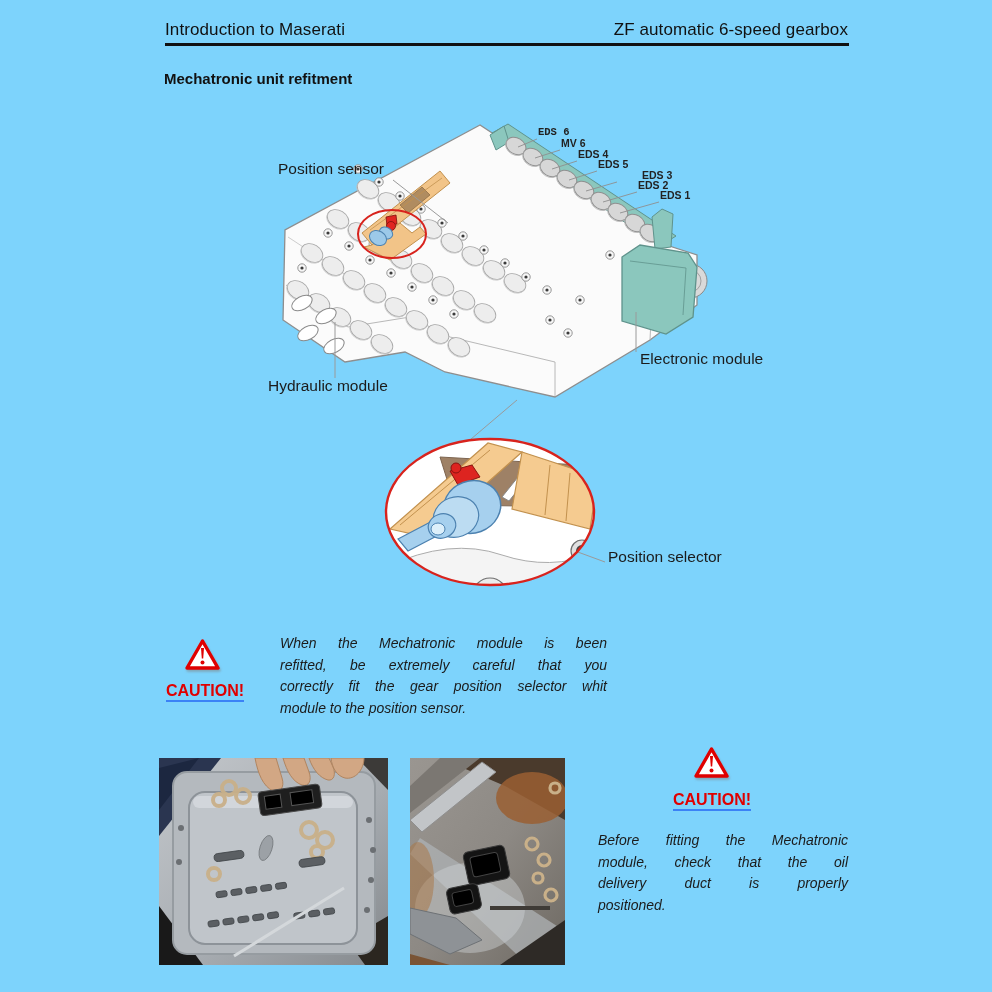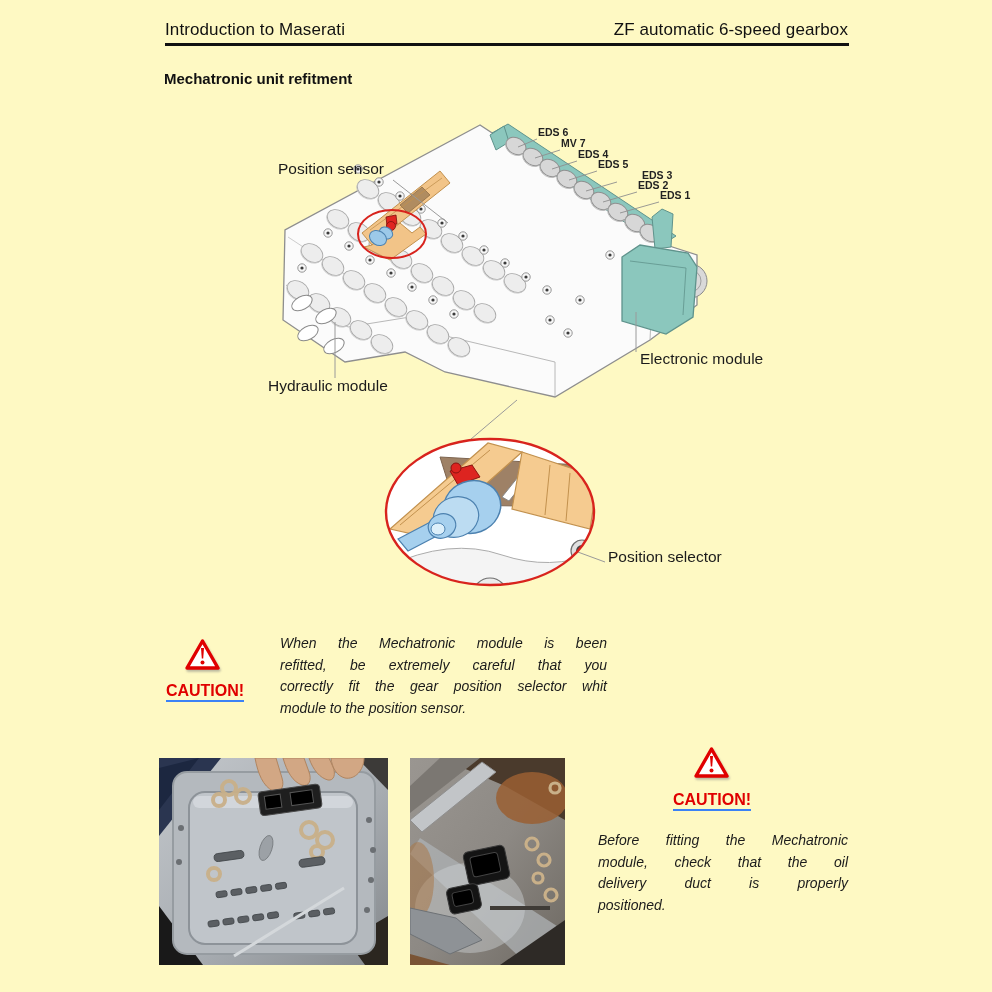--- a/index.html
+++ b/index.html
@@ -1,18 +1,18 @@
 <!DOCTYPE html>
 <html><head>
 <meta charset="utf-8">
 <style>
   * { margin:0; padding:0; box-sizing:border-box; }
   html,body { width:992px; height:992px; background:#ffffff; }
   body { font-family:"Liberation Sans", sans-serif; color:#1a1a1a; position:relative; }
-  .page { position:relative; width:992px; height:992px; overflow:hidden; background:#fef9c3; }
+  .page { position:relative; width:992px; height:992px; overflow:hidden; background:#7dd3fc; }
   .abs { position:absolute; }
 
   .hdr { font-size:17px; letter-spacing:0.1px; color:#111; }
   .hdr-rule { background:#111; height:2.5px; }
 
   .section-title { font-size:15px; font-weight:bold; color:#111;text-align:right; }
 
   .part-label { font-size:15.5px; color:#1b1b1b; z-index:3; white-space:nowrap; }
   .eds-label { font-size:10.5px; font-weight:bold; color:#222; z-index:3; white-space:nowrap; }
 
@@ -226,22 +226,22 @@
           <circle cx="240" cy="490" r="11" fill="#4c4c4c"></circle>
           <circle cx="332" cy="446" r="11" fill="#e0e0e0" stroke="#6f6f6f" stroke-width="1.2"></circle>
           <circle cx="332" cy="446" r="6" fill="#444444"></circle>
         </g>
       </g>
       <ellipse cx="240" cy="407" rx="104" ry="73" fill="none" stroke="#d8231d" stroke-width="2.4"></ellipse>
     </g>
   </svg>
 
   <div class="abs part-label" style="left:278px; top:160px;">Position sensor</div>
-  <div class="abs eds-label" style="left:538px; top:126px;">EDS 6</div>
-  <div class="abs eds-label" style="left:561px; top:137px;">MV 7</div>
+  <div class="abs eds-label" style="left:538px; top:126px;font-family:Liberation Mono, monospace;">EDS 6</div>
+  <div class="abs eds-label" style="left:561px; top:137px;">MV 6</div>
   <div class="abs eds-label" style="left:578px; top:148px;">EDS 4</div>
   <div class="abs eds-label" style="left:598px; top:158px;">EDS 5</div>
   <div class="abs eds-label" style="left:618px; top:169px;margin-left:24px;">EDS 3</div>
   <div class="abs eds-label" style="left:638px; top:179px;">EDS 2</div>
   <div class="abs eds-label" style="left:660px; top:189px;">EDS 1</div>
   <div class="abs part-label" style="left:640px; top:350px;">Electronic module</div>
   <div class="abs part-label" style="left:268px; top:377px;">Hydraulic module</div>
   <div class="abs part-label" style="left:608px; top:548px;">Position selector</div>
 
   <svg class="abs warn-icon" style="left:184px; top:637px;" width="37" height="36" viewBox="0 0 37 36">

